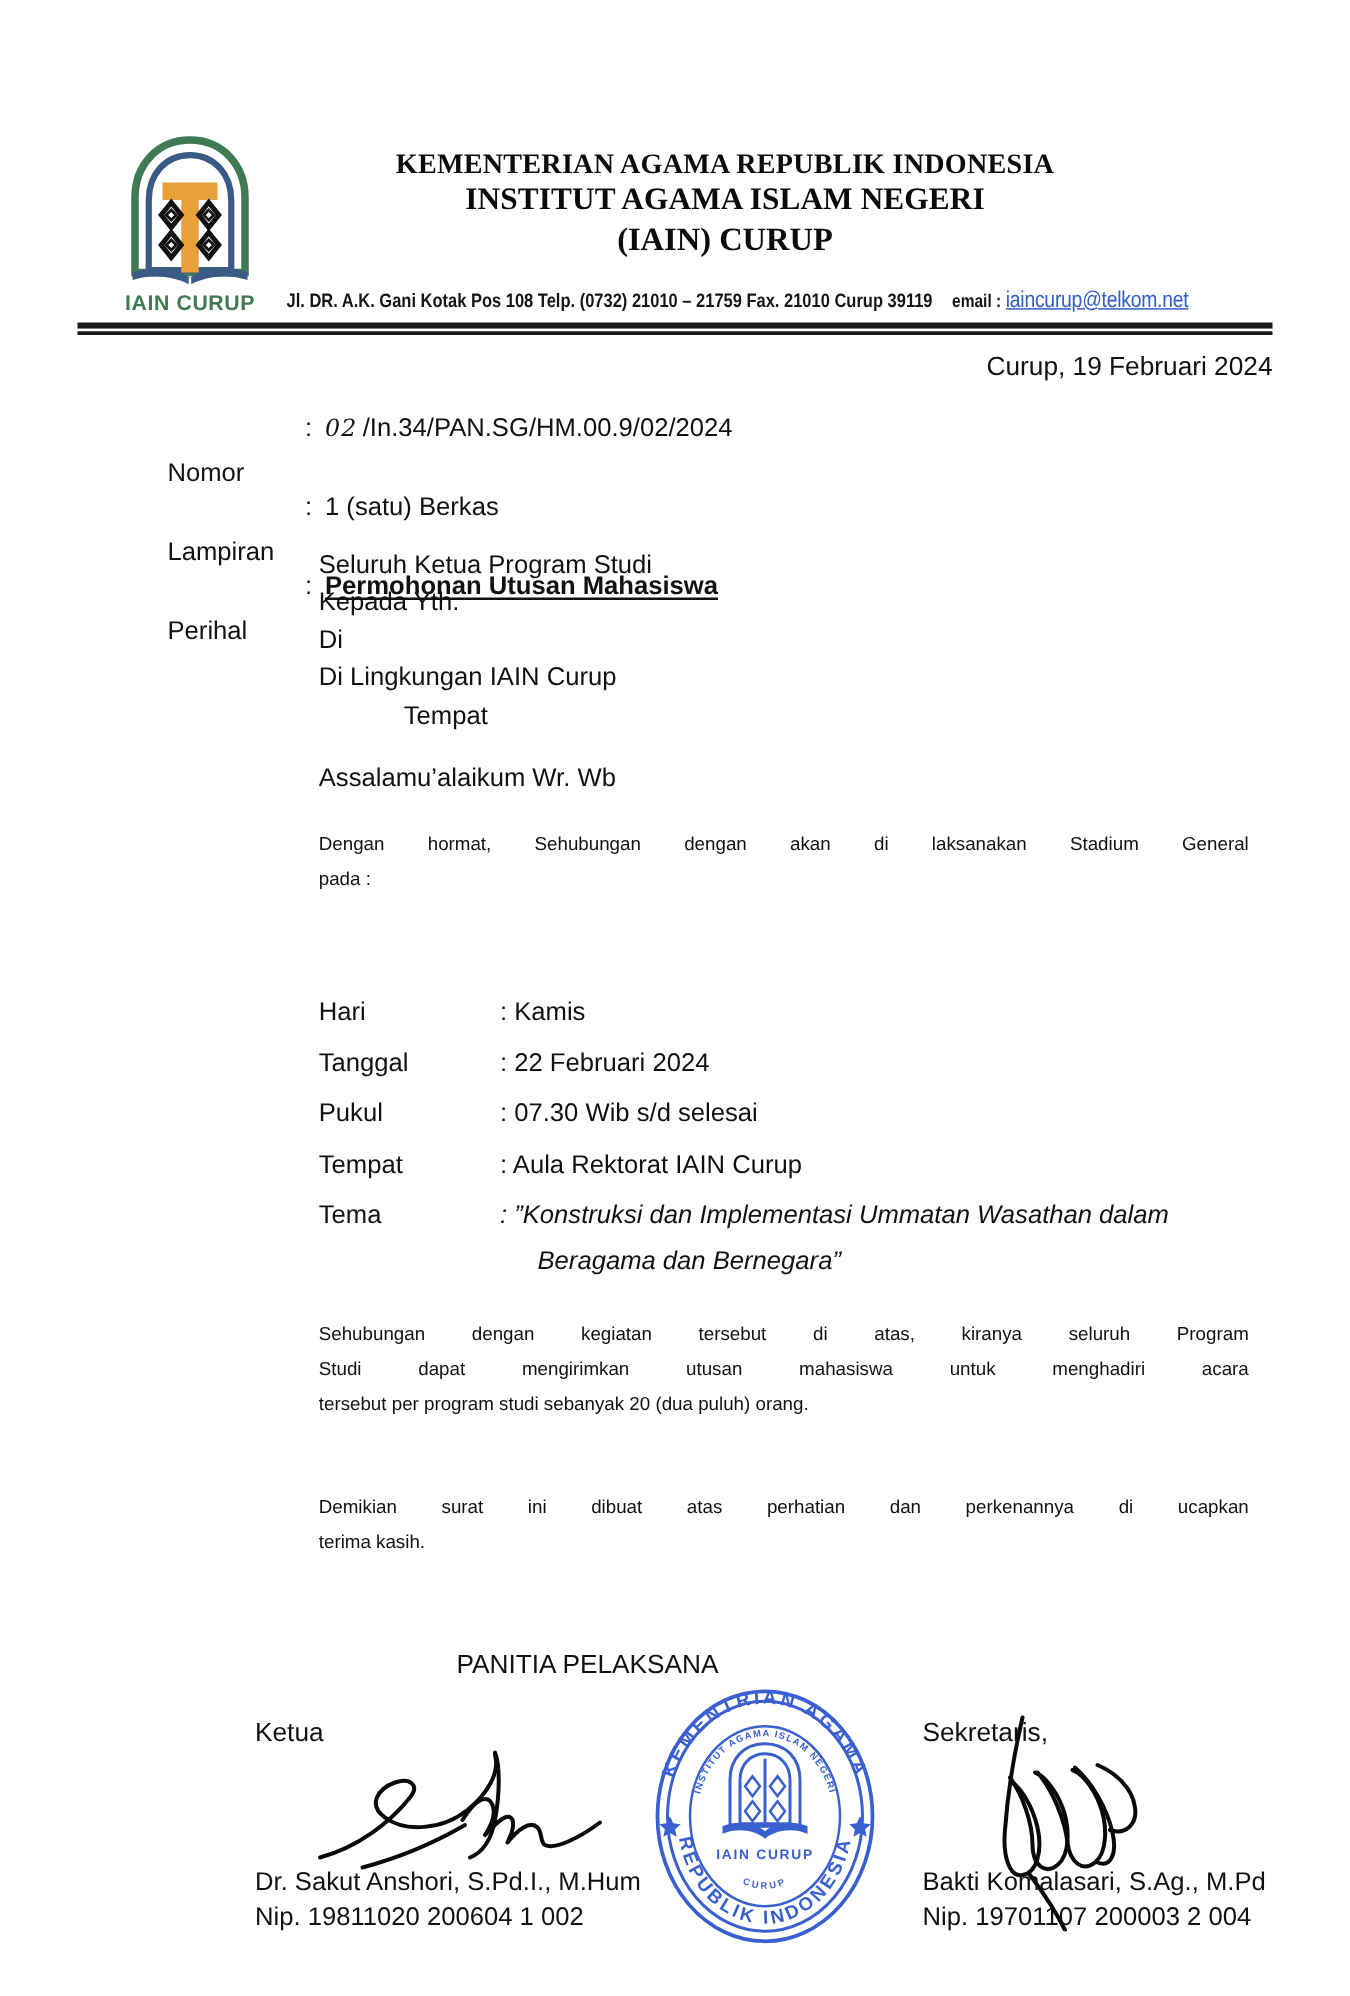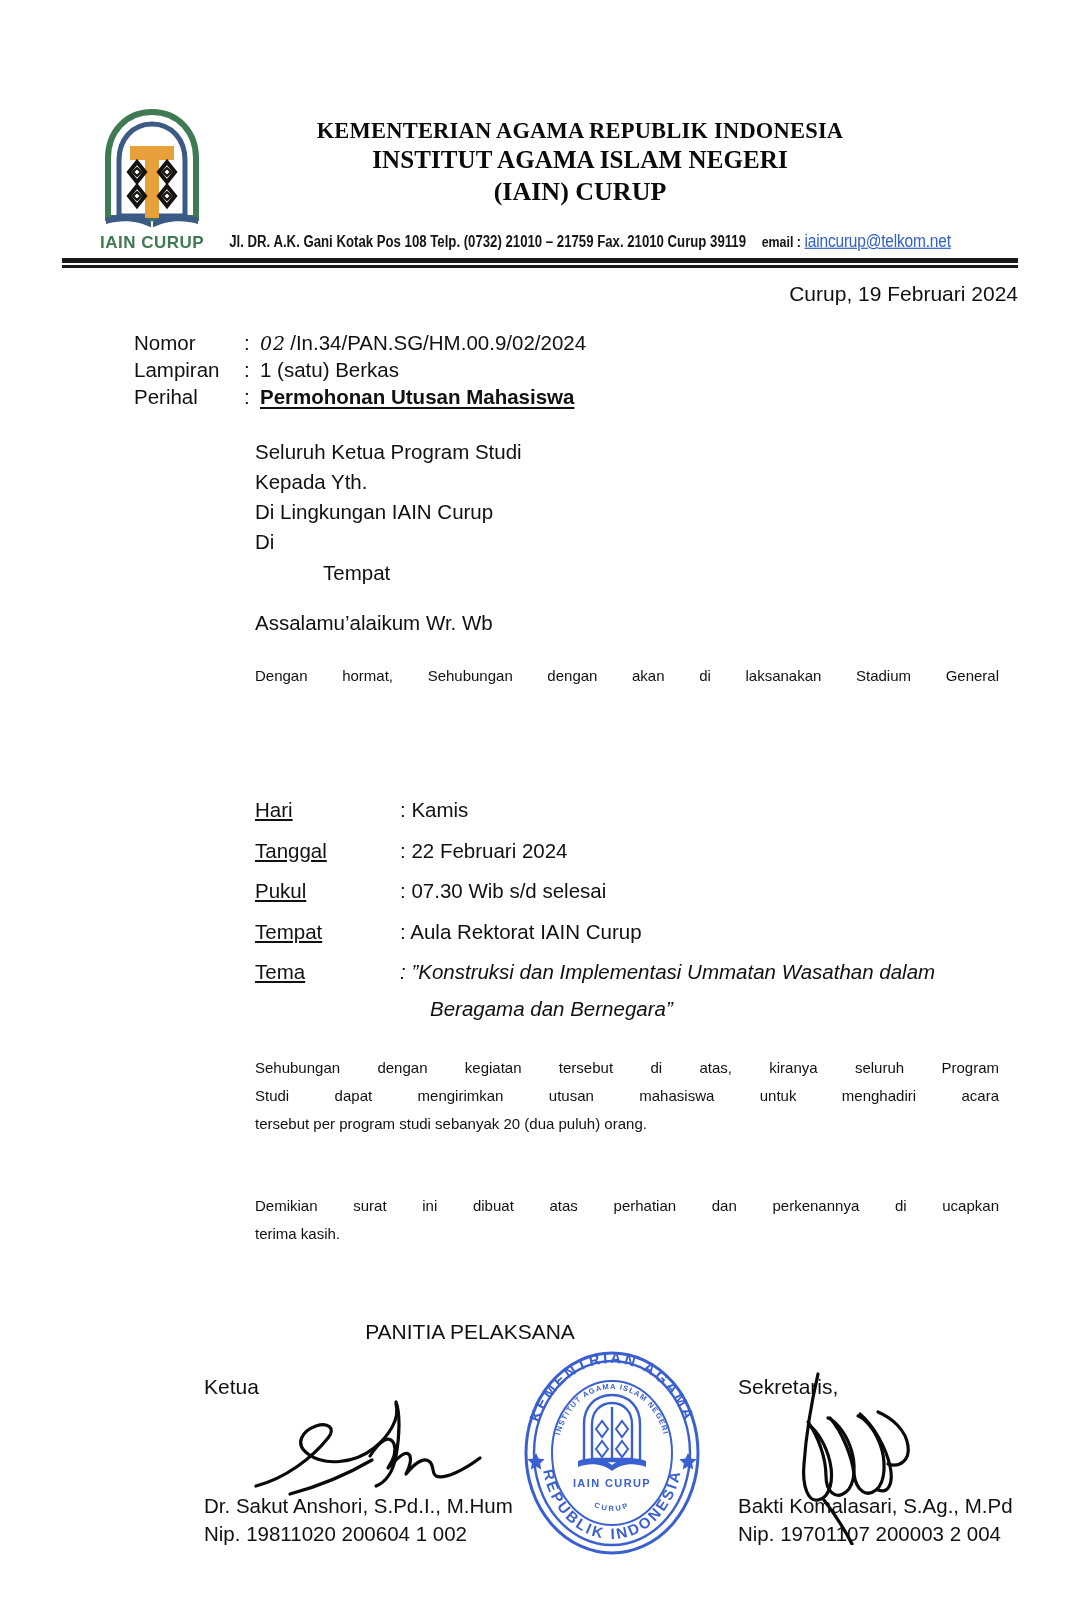--- a/index.html
+++ b/index.html
@@ -105,21 +105,21 @@
     color: #111;
   }
 
   .ref-block {
     position: absolute;
     left: 134px; top: 329px;
     font-size: 20.5px;
     line-height: 1.32;
   }
   .ref-row { display: flex; white-space: nowrap; }
-  .ref-label { width: 110px; flex: 0 0 110px; }
+  .ref-label { width: 110px; flex: 0 0 110px; margin-top: 36px; }
   .ref-colon { width: 16px; flex: 0 0 16px; }
   .ref-value { }
   .handwritten {
     font-family: "DejaVu Serif", serif;
     font-style: italic;
     font-size: 19px;
     letter-spacing: 1px;
     padding-right: 4px;
   }
   .ref-bold-underline {
@@ -165,21 +165,21 @@
     position: absolute;
     left: 255px; top: 800px;
     font-size: 20.5px;
     line-height: 1.0;
   }
   .det-row {
     display: flex;
     margin-bottom: 20px;
     white-space: nowrap;
   }
-  .det-label { width: 145px; flex: 0 0 145px; text-decoration: underline; }
+  .det-label { width: 145px; flex: 0 0 145px; }
   .det-value { }
   .det-value.italic { font-style: italic; }
   .det-cont {
     padding-left: 175px;
     font-style: italic;
     margin-top: -4px;
   }
 
   
   .panitia {
@@ -299,29 +299,30 @@
     <div class="ref-row">
       <span class="ref-label">Perihal</span>
       <span class="ref-colon">:</span>
       <span class="ref-value ref-bold-underline">Permohonan Utusan Mahasiswa</span>
     </div>
   </div>
 
   <div class="recipient">
     <div>Seluruh Ketua Program Studi</div>
     <div>Kepada Yth.</div>
+    <div>Di</div>
     <div>Di Lingkungan IAIN Curup</div>
-    <div>Di</div>
     <div class="indent">Tempat</div>
   </div>
 
   <div class="salam">Assalamu’alaikum Wr. Wb</div>
 
   <div class="para p-intro">
     <span class="justify-line">Dengan hormat, Sehubungan dengan akan di laksanakan Stadium General</span>
+    <span class="last-line">pada :</span>
   </div>
 
   <div class="details">
     <div class="det-row">
       <span class="det-label">Hari</span>
       <span class="det-value">: Kamis</span>
     </div>
     <div class="det-row">
       <span class="det-label">Tanggal</span>
       <span class="det-value">: 22 Februari 2024</span>

